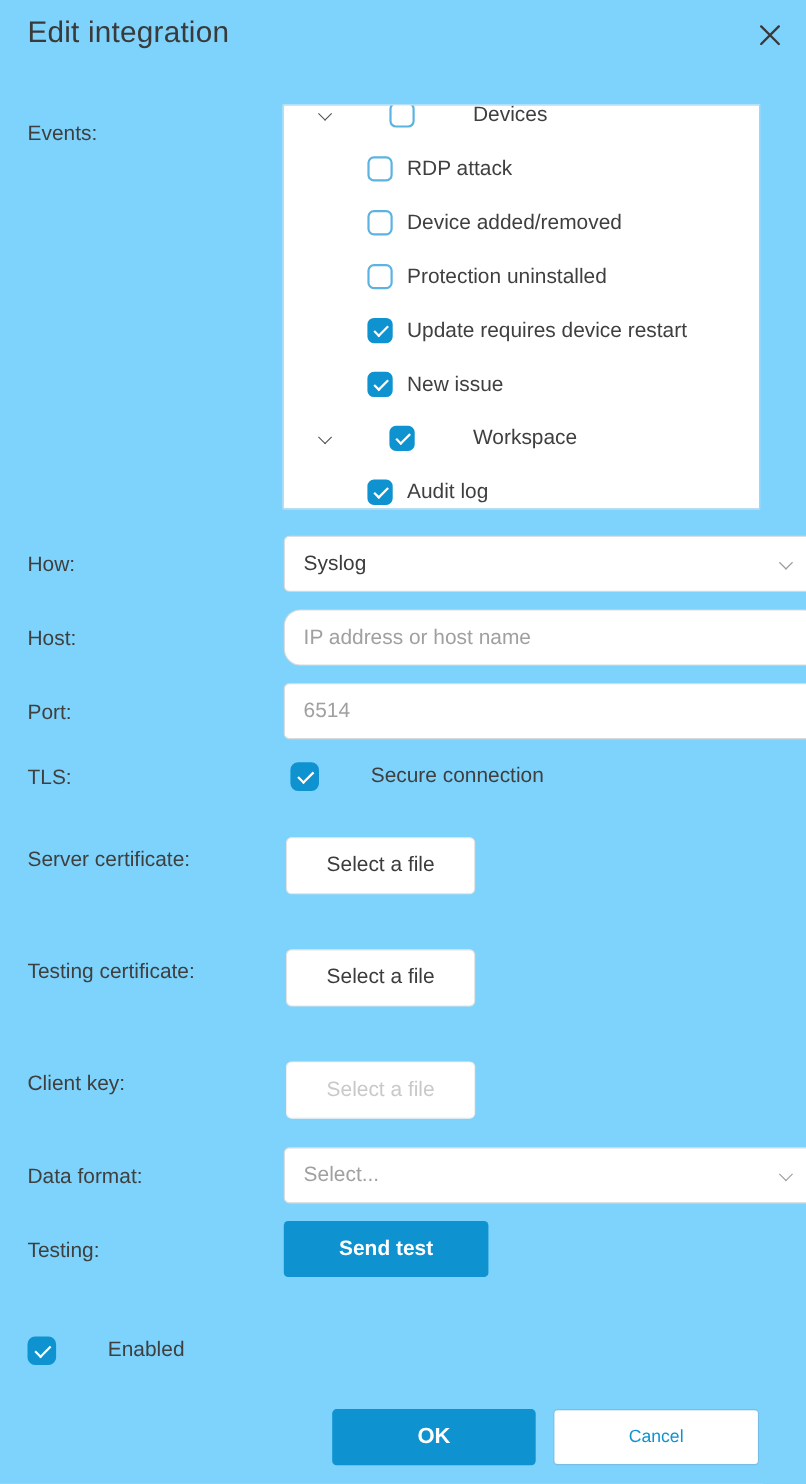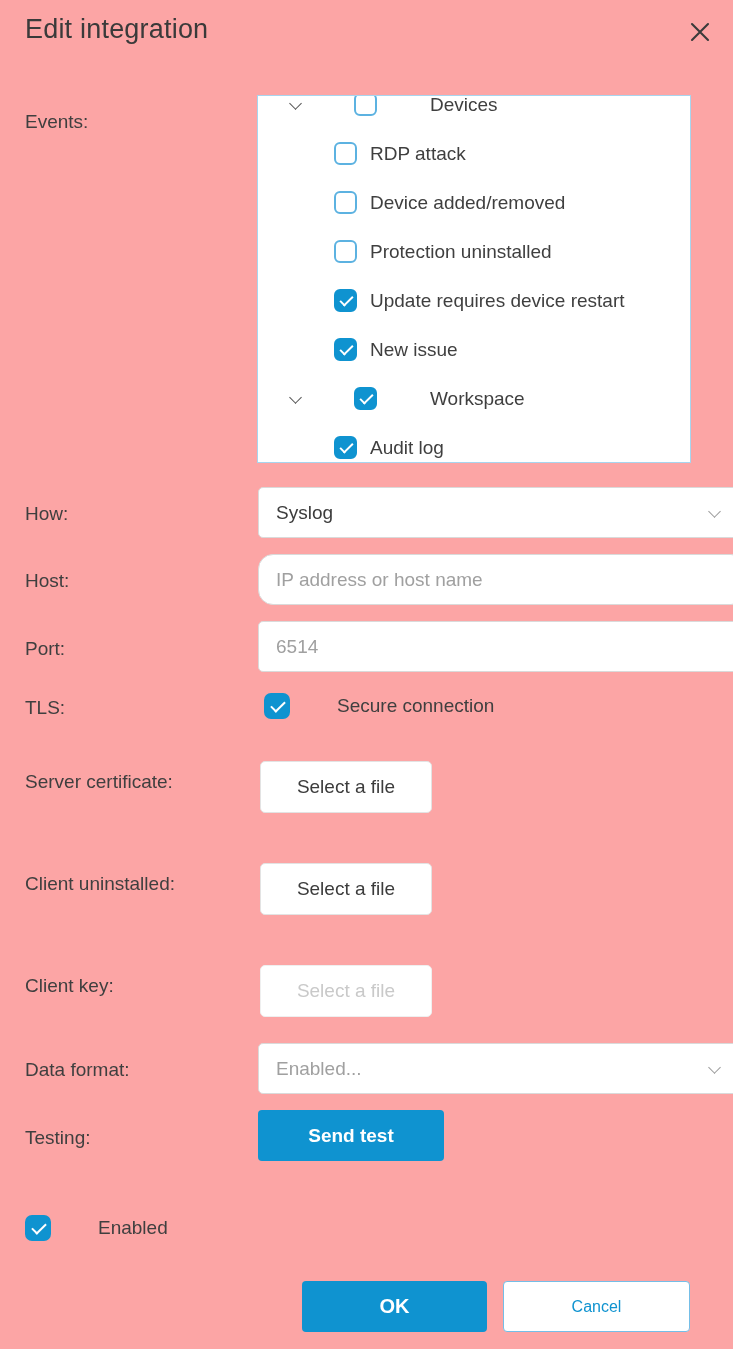--- a/index.html
+++ b/index.html
@@ -11,21 +11,21 @@
     --btn-border:#e3e3e3;
     --text:#3f3f3f;
     --placeholder:#a0a0a0;
     --disabled-text:#c9c9c9;
     --disabled-border:#efefef;
   }
   *{box-sizing:border-box;margin:0;padding:0;}
   html,body{width:733px;height:1349px;background:#ffffff;overflow:hidden;}
   body{font-family:"Liberation Sans","DejaVu Sans",sans-serif;color:var(--text);position:relative;}
 
-  .dialog{position:absolute;inset:0;background:#fca5a5;}
+  .dialog{position:absolute;inset:0;background:#7dd3fc;}
 
   
   .title{position:absolute;left:25px;top:14px;font-size:27px;font-weight:400;color:#3a3a3a;letter-spacing:.2px;}
   .close-btn{position:absolute;left:684px;top:16px;width:32px;height:32px;border:none;background:transparent;cursor:pointer;display:flex;align-items:center;justify-content:center;}
   .close-btn svg{display:block;}
 
   
   .flabel{position:absolute;left:25px;font-size:19px;color:var(--text);line-height:24px;}
 
   
@@ -136,29 +136,29 @@
 
   <div class="flabel" style="top:696px">TLS:</div>
   <div class="inline-cb" style="left:264px;top:693px">
     <span class="cb lg checked"></span>
     <span class="cb-label">Secure connection</span>
   </div>
 
   <div class="flabel" style="top:770px">Server certificate:</div>
   <button class="file-btn" style="top:761px">Select a file</button>
 
-  <div class="flabel" style="top:872px">Client uninstalled:</div>
+  <div class="flabel" style="top:872px">Testing certificate:</div>
   <button class="file-btn" style="top:863px">Select a file</button>
 
   <div class="flabel" style="top:974px">Client key:</div>
   <button class="file-btn disabled" style="top:965px">Select a file</button>
 
   <div class="flabel" style="top:1058px">Data format:</div>
   <div class="control select" style="top:1043px">
-    <span class="value ph">Enabled...</span>
+    <span class="value ph">Select...</span>
     <span class="select-chevron"></span>
   </div>
 
   <div class="flabel" style="top:1126px">Testing:</div>
   <button class="primary-btn send-test">Send test</button>
 
   <div class="inline-cb" style="left:25px;top:1215px">
     <span class="cb lg checked"></span>
     <span class="cb-label">Enabled</span>
   </div>

